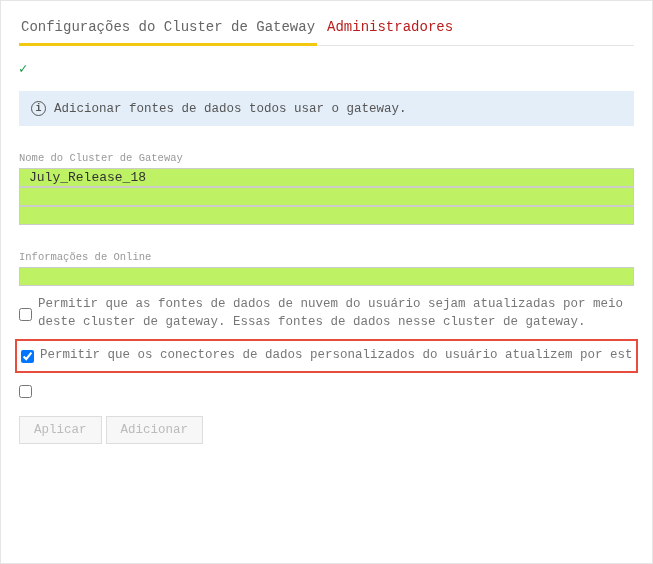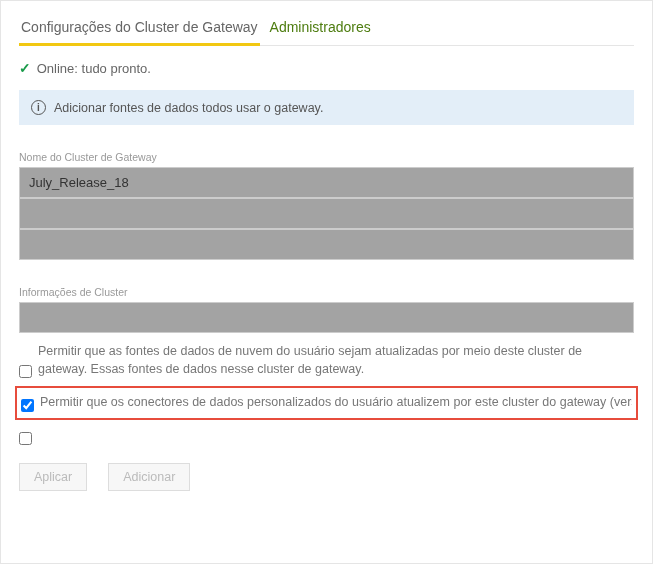--- a/index.html
+++ b/index.html
@@ -1,35 +1,35 @@
 <!DOCTYPE html>
 <html><head>
   <meta charset="utf-8">
   <style>
-    * { box-sizing: border-box; margin: 0; padding: 0; }
+    * { box-sizing: border-box; margin: 0; padding: 0; font-family: Liberation Mono, monospace; }
     body {
       font-family: "Segoe UI", Arial, sans-serif;
       background: #fff;
       width: 653px;
       height: 564px;
       overflow: hidden;
       border: 1px solid #e5e5e5;
       color: #555;
     }
     .container { padding: 14px 18px; }
     .tabs {
       display: flex;
       gap: 8px;
       border-bottom: 1px solid #e5e5e5;
       margin-bottom: 14px;
     }
     .tab {
       padding: 4px 2px 8px 2px;
       font-size: 14px;
-      color: #4d7c0f;
+      color: #b91c1c;
       cursor: pointer;
     }
     .tab.active {
       color: #666;
       border-bottom: 3px solid #f2c811;
       margin-bottom: -1px;
     }
     .status-row {
       display: flex;
       align-items: center;
@@ -68,49 +68,49 @@
     }
     .field-label {
       font-size: 10.5px;
       color: #999;
       margin-bottom: 4px;
       margin-top: 26px;
     }
     .text-input {
       width: 100%;
       border: 1px solid #ccc;
-      padding: 7px 9px;
+      padding: 1px 9px;
       font-size: 13px;
       color: #333;
-      background: #a3a3a3;
+      background: #bef264;
     }
     .checkbox-row {
       display: flex;
-      align-items: flex-end;
+      align-items: center;
       gap: 6px;
       font-size: 12.5px;
       color: #777;
       margin-top: 10px;
       line-height: 1.4;
     }
     .checkbox-row input[type="checkbox"] {
       margin-top: 2px;
       flex-shrink: 0;
     }
     .highlighted {
       border: 2px solid #e74c3c;
       padding: 6px 4px;
       margin-top: 8px;
       margin-left: -4px;
       margin-right: -4px;
     }
     .highlighted .checkbox-row { margin-top: 0; }
     .button-row {
       display: flex;
-      gap: 21px;
+      gap: 4px;
       margin-top: 18px;
     }
     .btn {
       padding: 6px 14px;
       font-size: 12.5px;
       border: 1px solid #ddd;
       background: #f7f7f7;
       color: #bbb;
       cursor: default;
     }
@@ -121,36 +121,35 @@
 
 <div class="container">
 
   <div class="tabs">
     <div class="tab active">Configurações do Cluster de Gateway</div>
     <div class="tab">Administradores</div>
   </div>
 
   <div class="status-row">
     <span class="check-icon">✓</span>
-    <span>Online: tudo pronto.</span>
   </div>
 
   <div class="info-banner">
     <span class="info-icon">i</span>
     <span>Adicionar fontes de dados todos usar o gateway.</span>
   </div>
 
   <div class="field-label">Nome do Cluster de Gateway</div>
   <input class="text-input" type="text" value="July_Release_18" style="">
 
   <input class="text-input" type="text" value="" style="">
 
   <input class="text-input" type="text" value="" style="">
 
-  <div class="field-label">Informações de Cluster</div>
+  <div class="field-label">Informações de Online</div>
   <input class="text-input" type="text" value="" style="">
 
   <div class="checkbox-row">
     <input type="checkbox" style="">
     <span>Permitir que as fontes de dados de nuvem do usuário sejam atualizadas por meio deste cluster de gateway. Essas fontes de dados nesse cluster de gateway.</span>
   </div>
 
   <div class="highlighted">
     <div class="checkbox-row nowrap">
       <input type="checkbox" checked="" style="">

